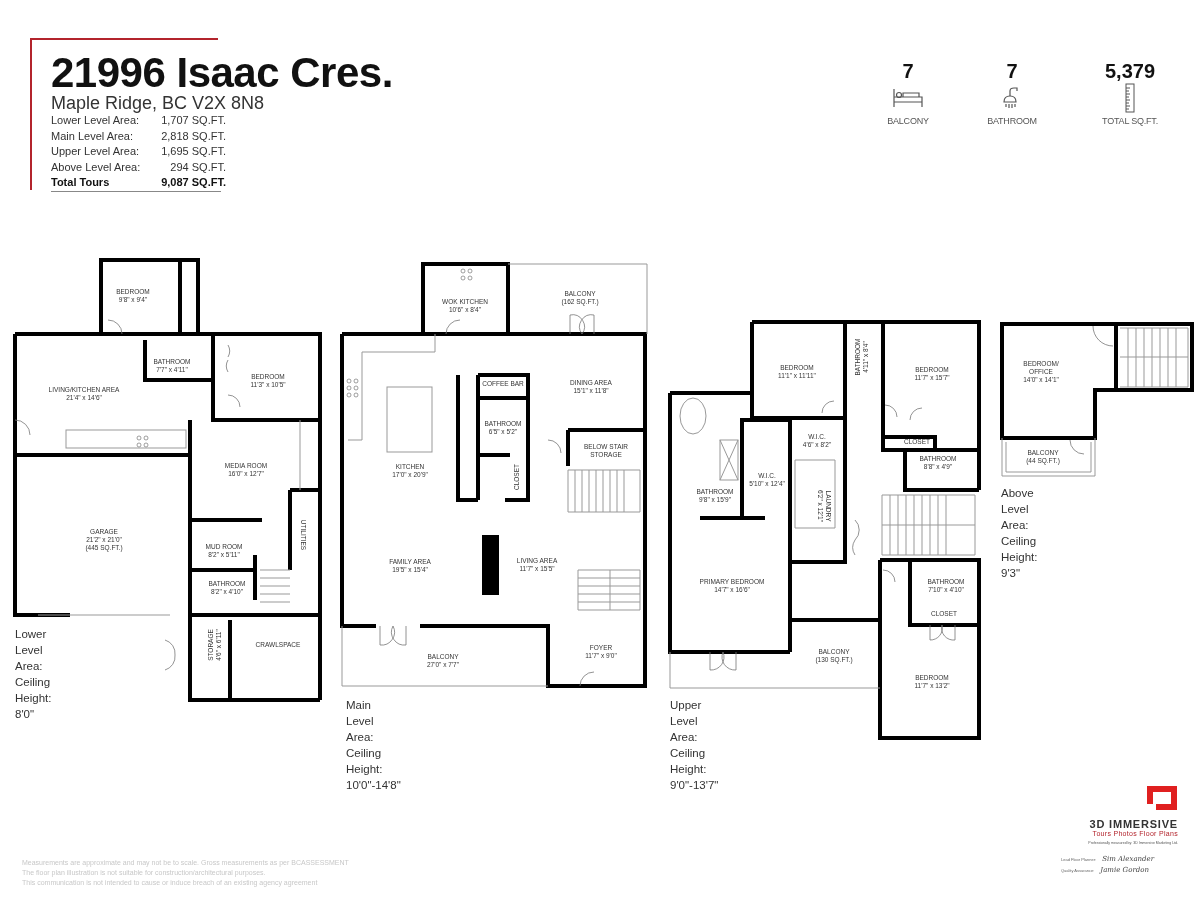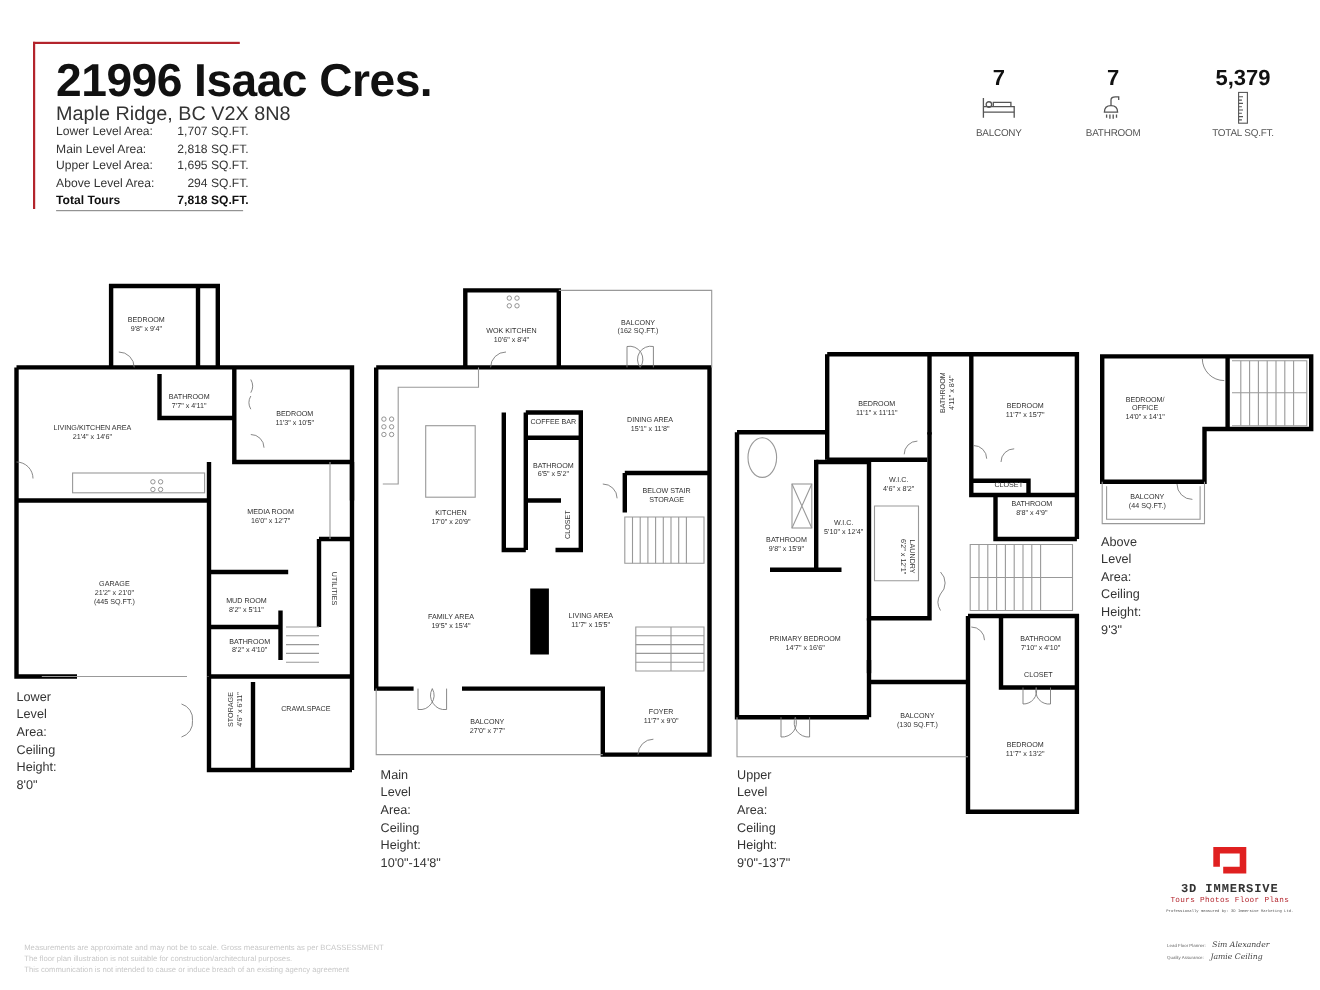--- a/index.html
+++ b/index.html
@@ -25,21 +25,21 @@
 
   
   .plan { position: absolute; }
   svg.fp { position: absolute; left: 0; top: 0; overflow: visible; }
   .room { position: absolute; text-align: center; font-size: 6.5px; color: #333; line-height: 8px; white-space: nowrap; transform: translate(-50%, -50%); }
   .room.vert { transform: translate(-50%, -50%) rotate(90deg); }
   .level-cap { position: absolute; font-size: 11.5px; color: #333; line-height: 16px; }
 
   
   .disclaimer { position: absolute; left: 22px; top: 858px; font-size: 7px; color: #c8c8c8; line-height: 10px; }
-  .brand { position: absolute; left: 1058px; top: 769px; width: 120px; text-align: center; font-family: Liberation Mono, monospace; }
+  .brand { position: absolute; left: 1058px; top: 785px; width: 120px; text-align: right; }
   .brand .name { font-size: 11px; font-weight: 700; letter-spacing: 0.8px; color: #333; margin-top: 3px; }
   .brand .tag { font-size: 7px; color: #b3242c; letter-spacing: 0.3px; }
   .brand .measured { font-size: 3.5px; color: #555; margin-top: 4px; }
   .credits { position: absolute; left: 1061px; top: 854px; font-size: 4px; color: #666; line-height: 10px; }
   .credits .sig { font-family: "DejaVu Serif", serif; font-style: italic; font-size: 7px; color: #444; margin-left: 6px; margin-top: 28px; }
 </style>
 </head>
 <body>
 
 <div class="hdr-frame"></div>
@@ -57,21 +57,21 @@
   <div class="row">
       <span>Upper Level Area:</span>
       <span>1,695 SQ.FT.</span>
     </div>
   <div class="row">
       <span>Above Level Area:</span>
       <span>294 SQ.FT.</span>
     </div>
   <div class="row total">
       <span>Total Tours</span>
-      <span>7,818 SQ.FT.</span>
+      <span>9,087 SQ.FT.</span>
     </div>
 </div>
 <div class="areas-rule"></div>
 
 <div class="stats">
   <div class="stat" style="left:-2px;">
     <div class="num">7</div>
     <div class="icon">
       <svg width="34" height="22" viewBox="0 0 34 22" fill="none" stroke="#555" stroke-width="1.2">
         <path d="M3 2 V20 M3 15 H31 V20 M3 10 H31 V15"></path>
@@ -438,14 +438,14 @@
 <div class="brand">
   <svg width="32" height="26" viewBox="0 0 32 26">
     <path d="M1 1 H31 V25 H10 V19 H25 V7 H7 V19 H1 Z" fill="#e02020"></path>
   </svg>
   <div class="name">3D IMMERSIVE</div>
   <div class="tag">Tours  Photos  Floor Plans</div>
   <div class="measured">Professionally measured by: 3D Immersive Marketing Ltd.</div>
 </div>
 <div class="credits">
   <div><span>Lead Floor Planner:</span><span class="sig">Sim Alexander</span></div>
-  <div><span>Quality Assurance:</span><span class="sig">Jamie Ceiling</span></div>
+  <div><span>Quality Assurance:</span><span class="sig">Jamie Gordon</span></div>
 </div>
 
 </body></html>

